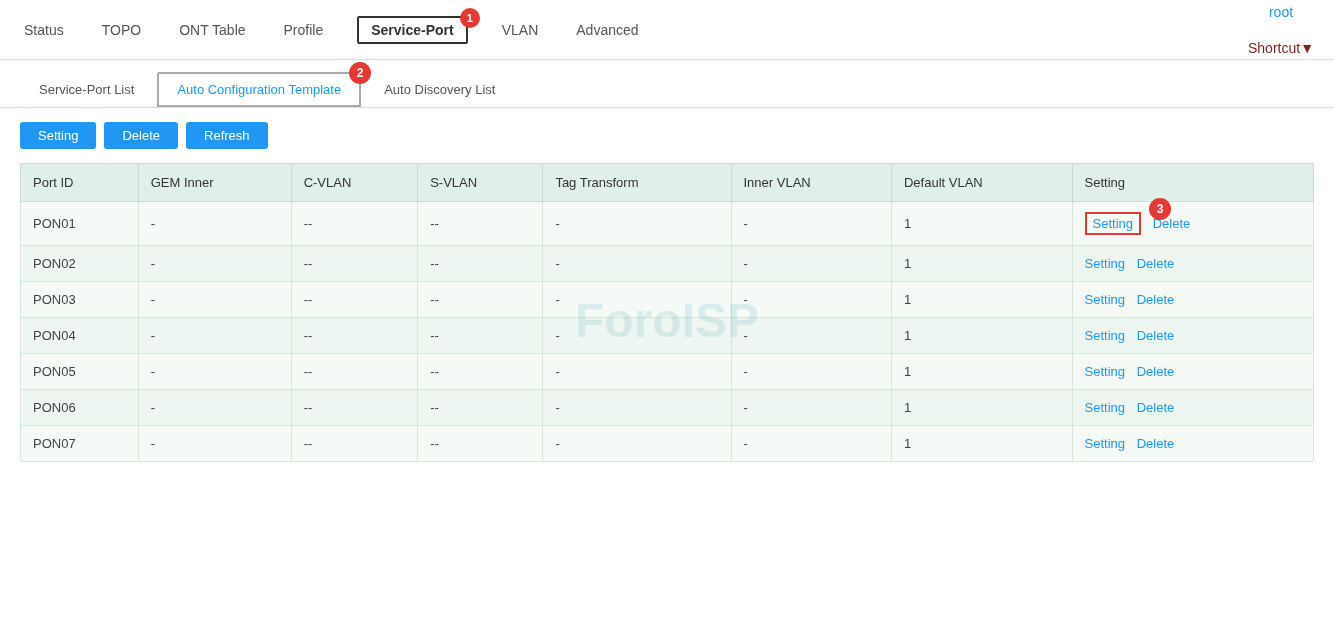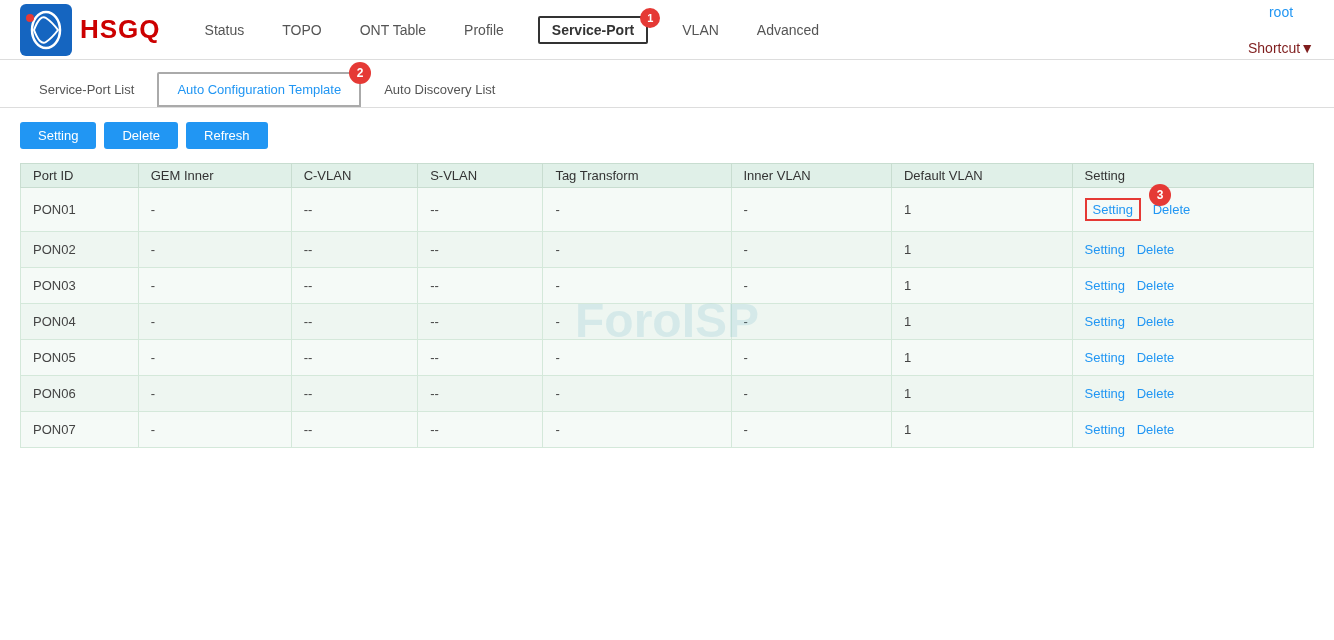--- a/index.html
+++ b/index.html
@@ -134,21 +134,21 @@
     }
     table {
       width: 100%;
       border-collapse: collapse;
       background: #fff;
     }
     thead tr {
       background: #e0f0e8;
     }
     thead th {
-      padding: 4px 12px;
+      padding: 11px 12px;
       text-align: left;
       font-weight: normal;
       font-size: 13px;
       color: #333;
       border: 1px solid #c8ddd0;
     }
     tbody tr {
       background: #f5faf7;
     }
     tbody tr:nth-child(even) {
@@ -182,29 +182,20 @@
       font-weight: bold;
       pointer-events: none;
       z-index: 999;
       white-space: nowrap;
     }
   </style>
 </head>
 <body>
 
 <div class="header">
-  <div class="logo-area">
-    <svg class="logo-icon" viewBox="0 0 52 52" xmlns="http://www.w3.org/2000/svg">
-      <rect width="52" height="52" rx="6" fill="#1565c0"></rect>
-      <ellipse cx="26" cy="26" rx="14" ry="18" fill="none" stroke="white" stroke-width="2.5"></ellipse>
-      <path d="M14 26 Q20 10 26 14 Q32 18 38 26 Q32 34 26 38 Q20 42 14 26Z" fill="none" stroke="white" stroke-width="2"></path>
-      <circle cx="10" cy="14" r="4" fill="#e53935"></circle>
-    </svg>
-    <span class="logo-text">HSGQ</span>
-  </div>
 
   <nav class="nav">
     <a class="nav-item">Status</a>
     <a class="nav-item">TOPO</a>
     <a class="nav-item">ONT Table</a>
     <a class="nav-item">Profile</a>
     <a class="nav-item active active-boxed" style="position: relative;">Service-Port<span class="badge-circle" style="position: absolute; top: -10px; right: -14px; z-index: 10; width: 20px; height: 20px; font-size: 11px;">1</span></a>
     <a class="nav-item">VLAN</a>
     <a class="nav-item">Advanced</a>
   </nav>

